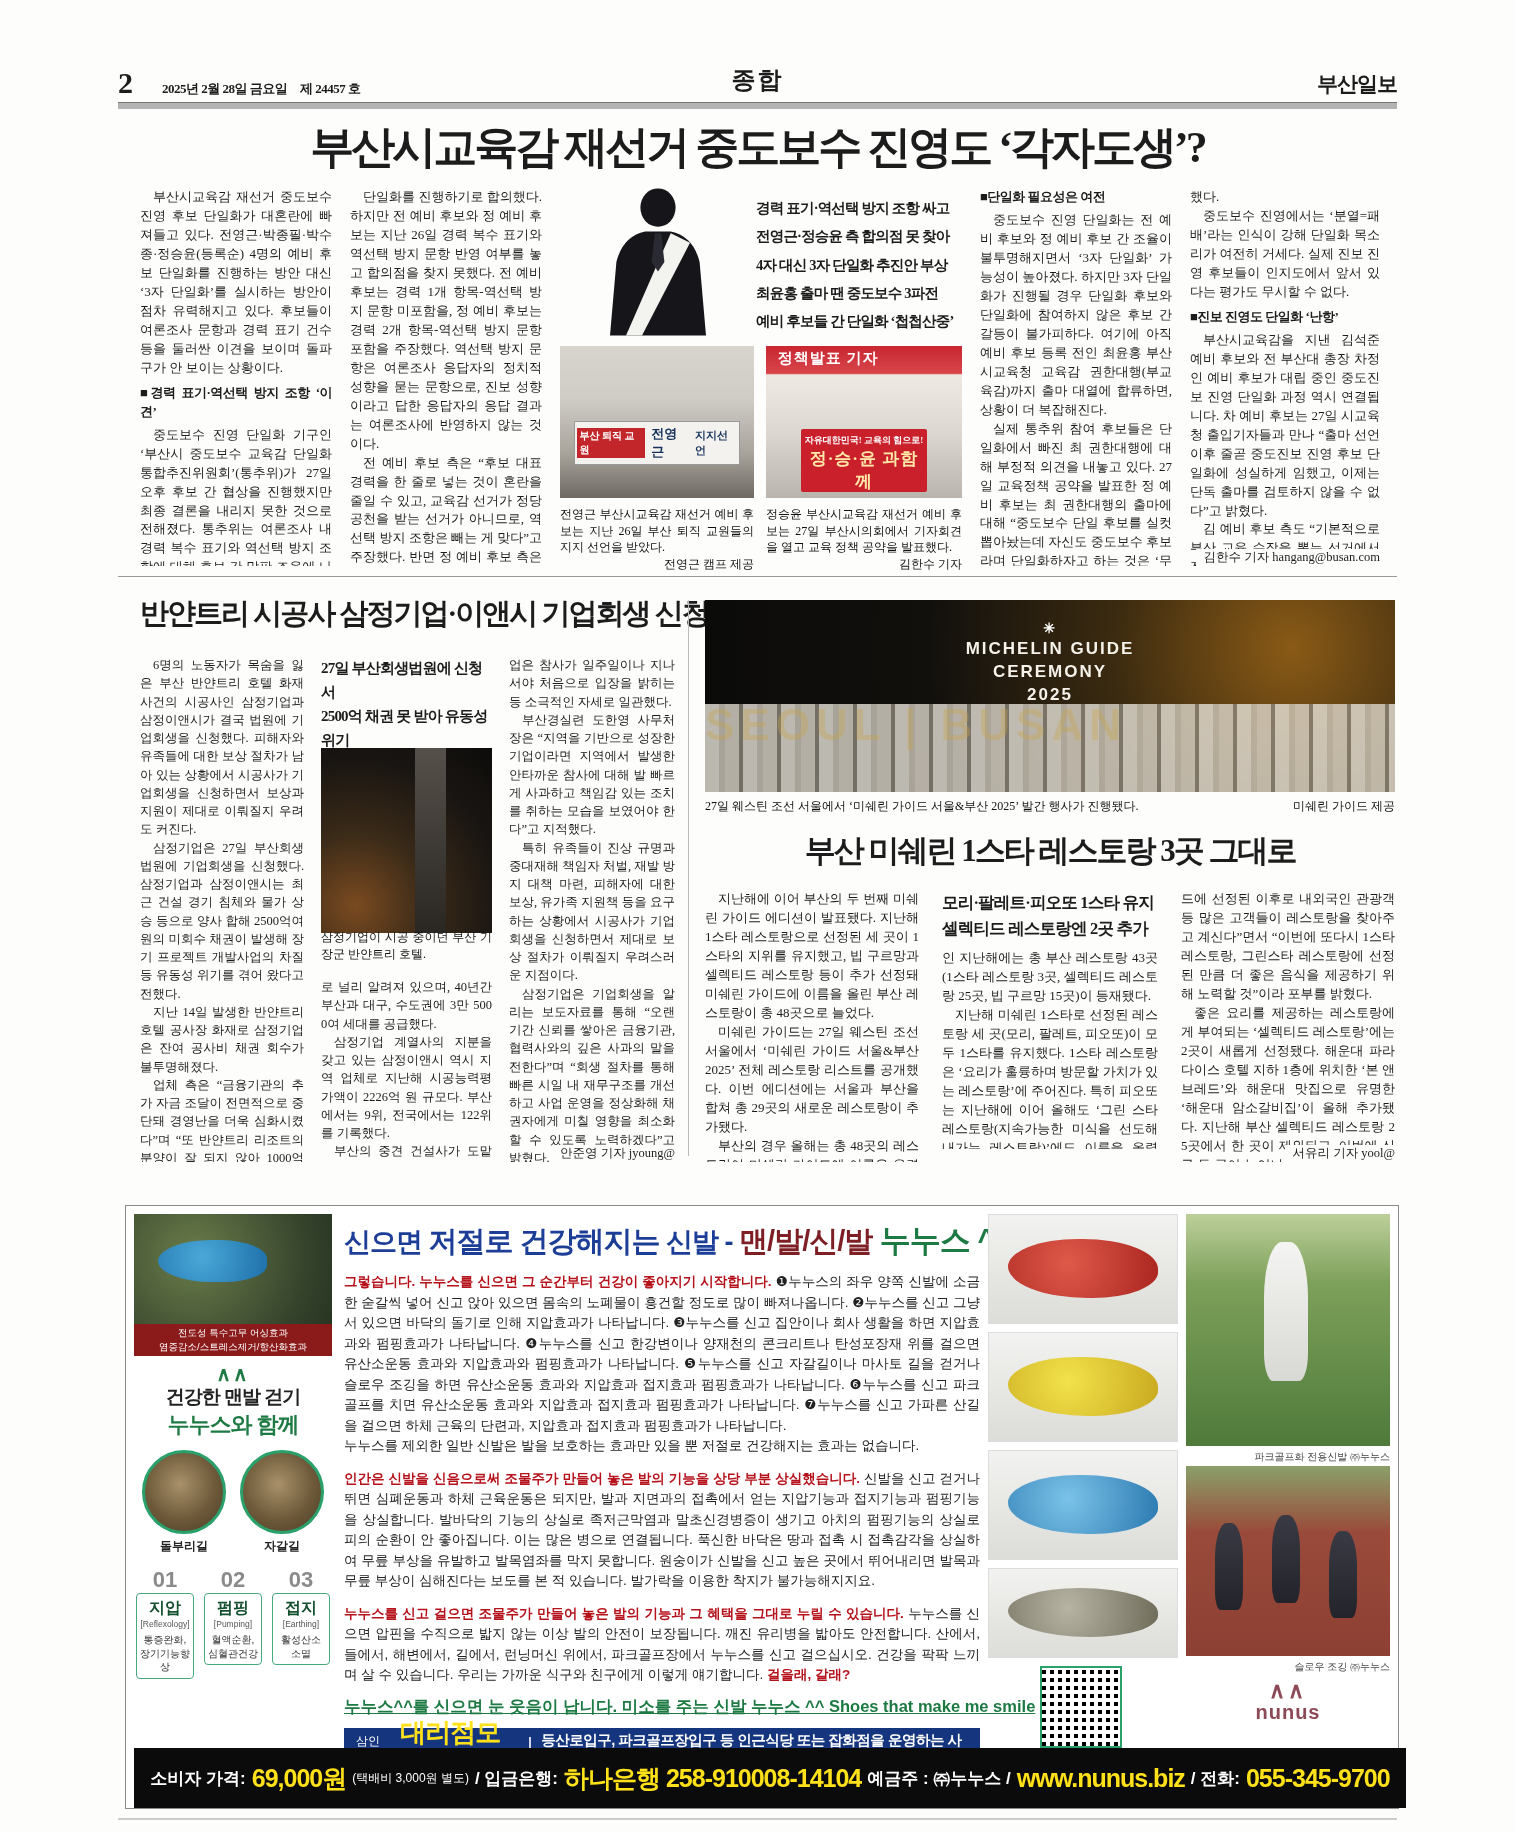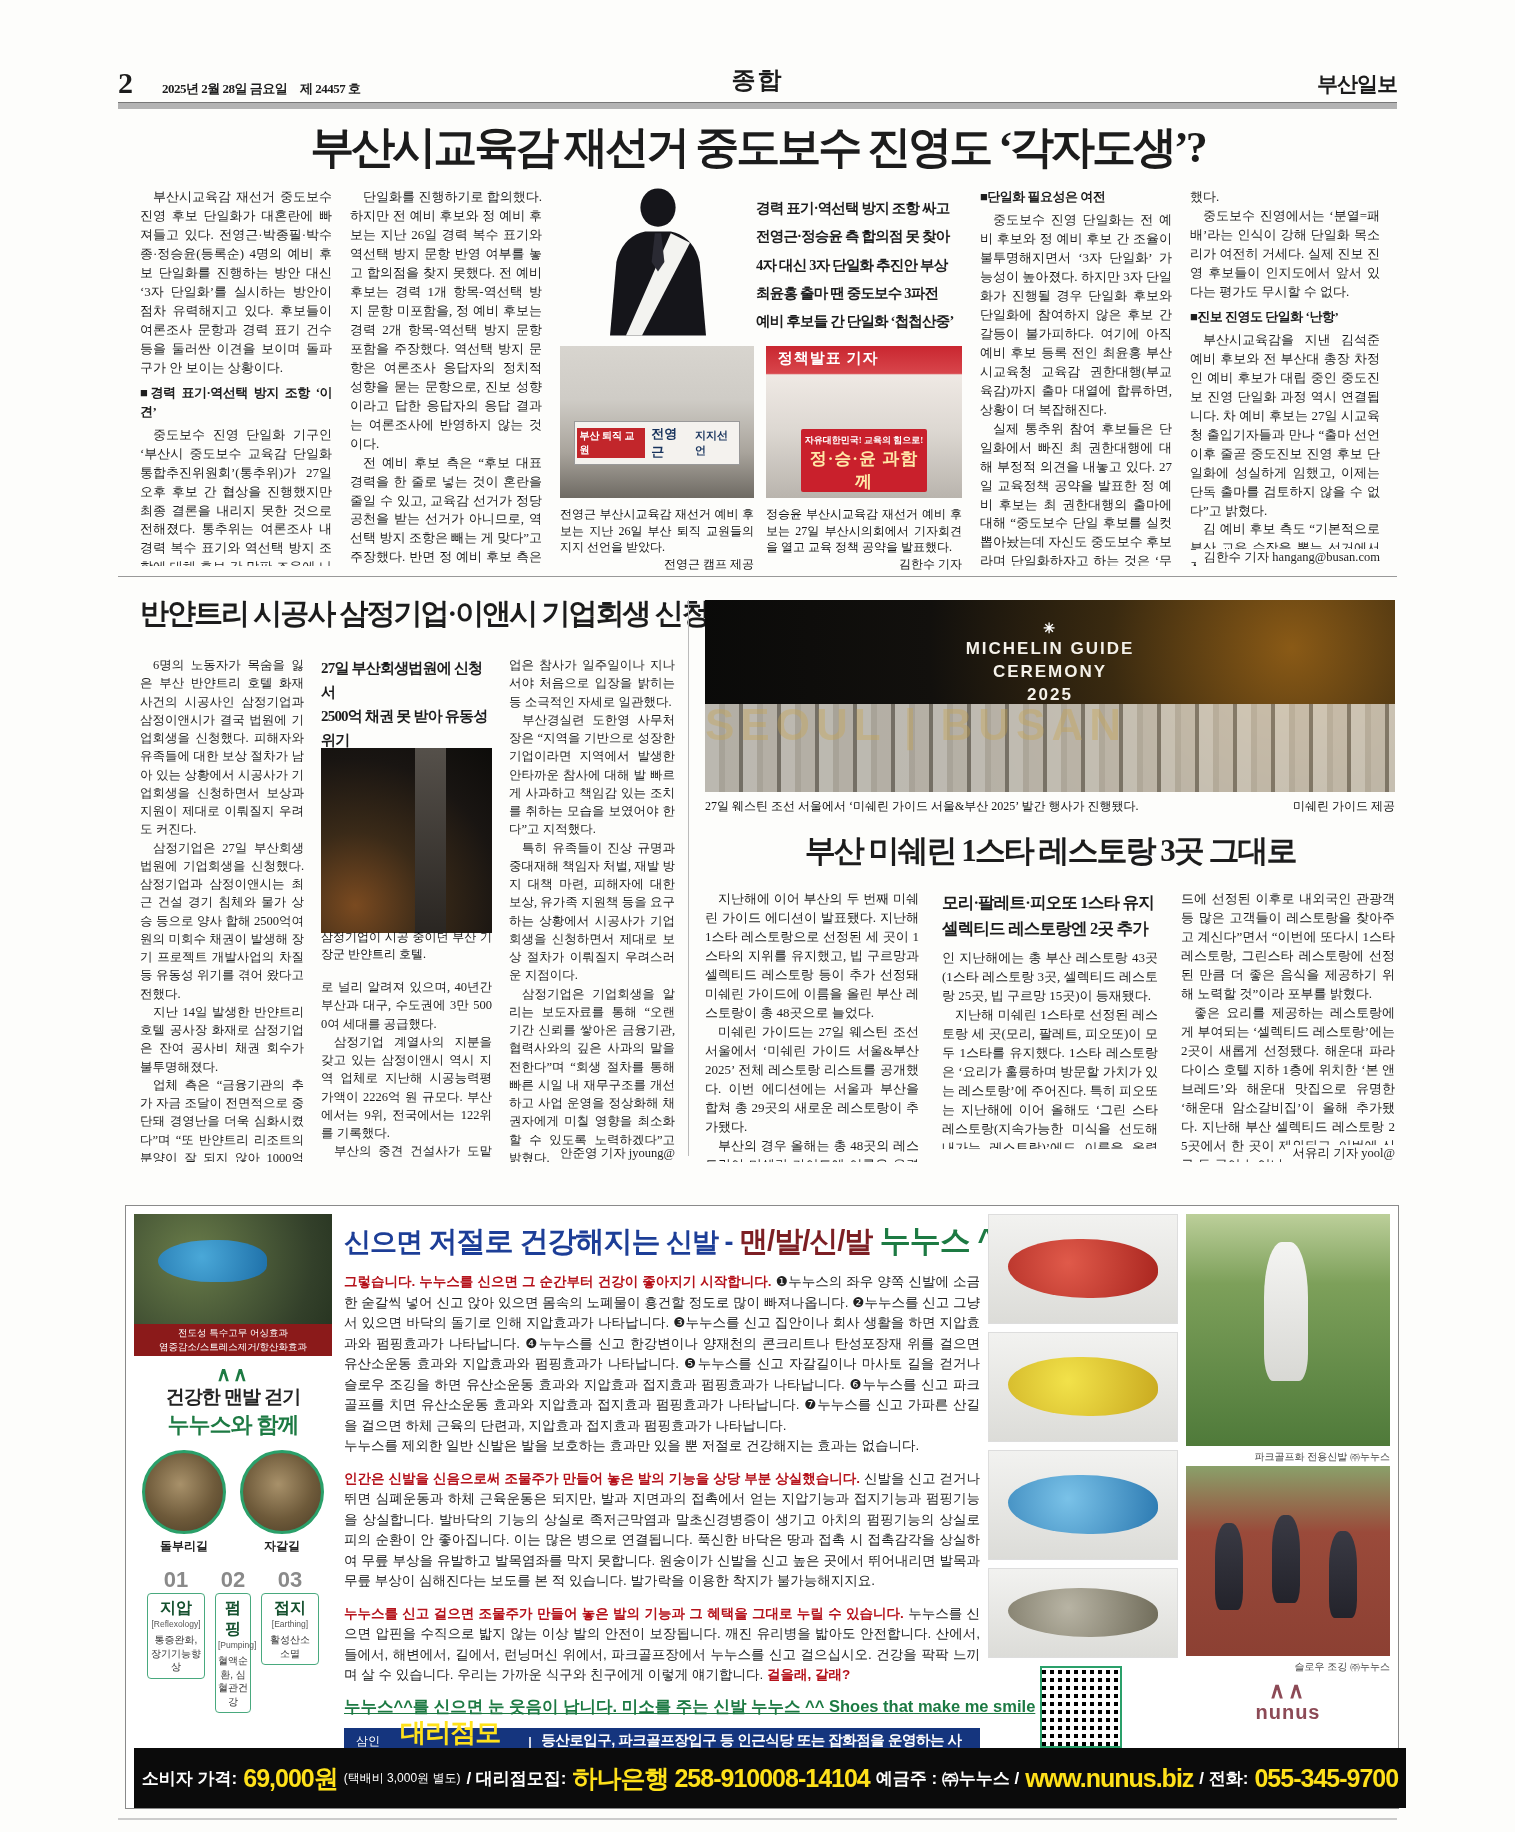--- a/index.html
+++ b/index.html
@@ -295,21 +295,21 @@
       </div>
       <div style="margin-top:12px;display:flex;justify-content:center;gap:10px;">
         <div style="width:58px;">
           <div class="num">01</div>
           <div class="ibox">
             <div class="it">지압</div>
             <div class="ie">[Reflexology]</div>
             <div class="id">통증완화, 장기기능향상</div>
           </div>
         </div>
-        <div style="width:36px;">
+        <div style="width:58px;">
           <div class="num">02</div>
           <div class="ibox">
             <div class="it">펌핑</div>
             <div class="ie">[Pumping]</div>
             <div class="id">혈액순환, 심혈관건강</div>
           </div>
         </div>
         <div style="width:58px;">
           <div class="num">03</div>
           <div class="ibox">
@@ -374,21 +374,21 @@
       <div class="nunus-logo abs" style="left:0;top:466px;width:204px;">
         <div class="mk">∧∧</div>
         <div class="tx">nunus</div>
       </div>
     </div>
 
     <div class="blackbar abs" style="left:8px;top:542px;width:1272px;height:60px;">
       <span class="bb-w">소비자 가격:</span>
       <span class="bb-y">69,000원</span>
       <span class="bb-s">(택배비 3,000원 별도)</span>
-      <span class="bb-w">/ 대리점모집:</span>
+      <span class="bb-w">/ 입금은행:</span>
       <span class="bb-y">하나은행 258-910008-14104</span>
       <span class="bb-w">예금주 : ㈜누누스 /</span>
       <span class="bb-y">www.nunus.biz</span>
       <span class="bb-w">/ 전화:</span>
       <span class="bb-y">055-345-9700</span>
     </div>
   </div>
 
   <div class="hrule" style="left:118px;top:1818px;width:1279px;background:#ccc;height:2px;"></div>
 

